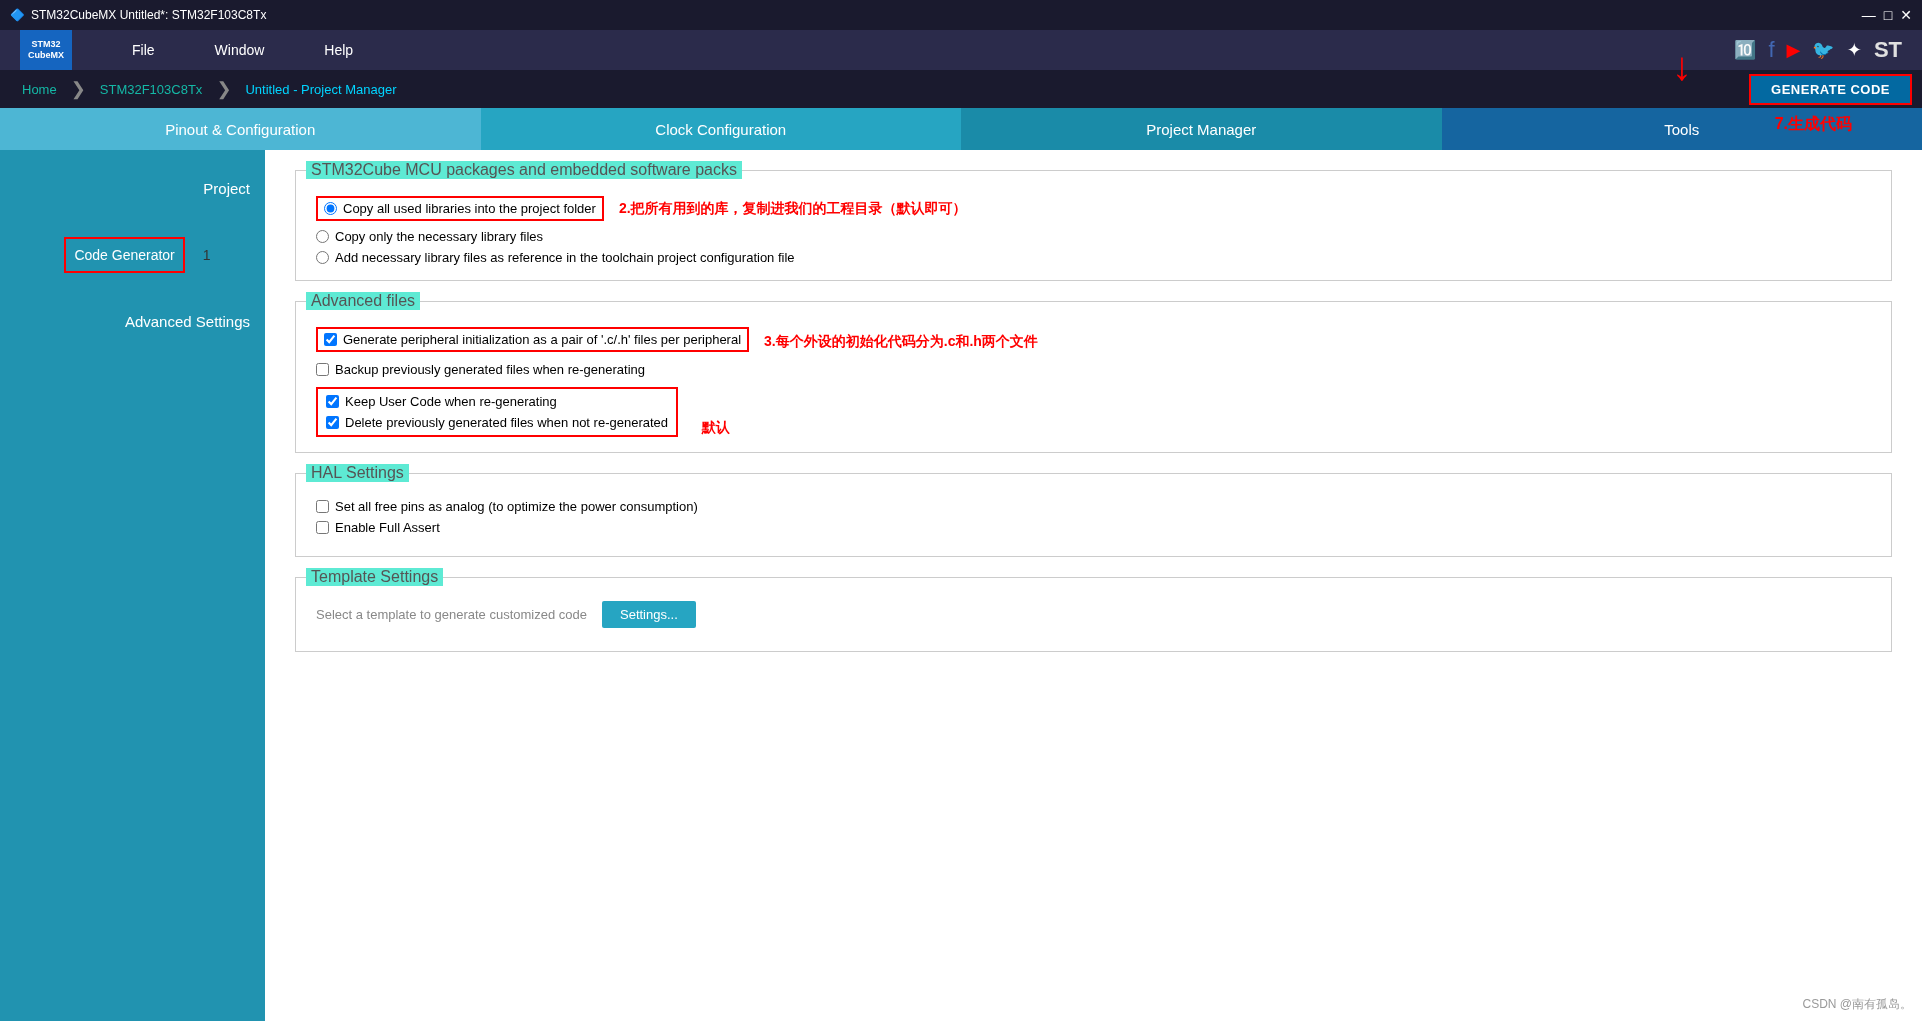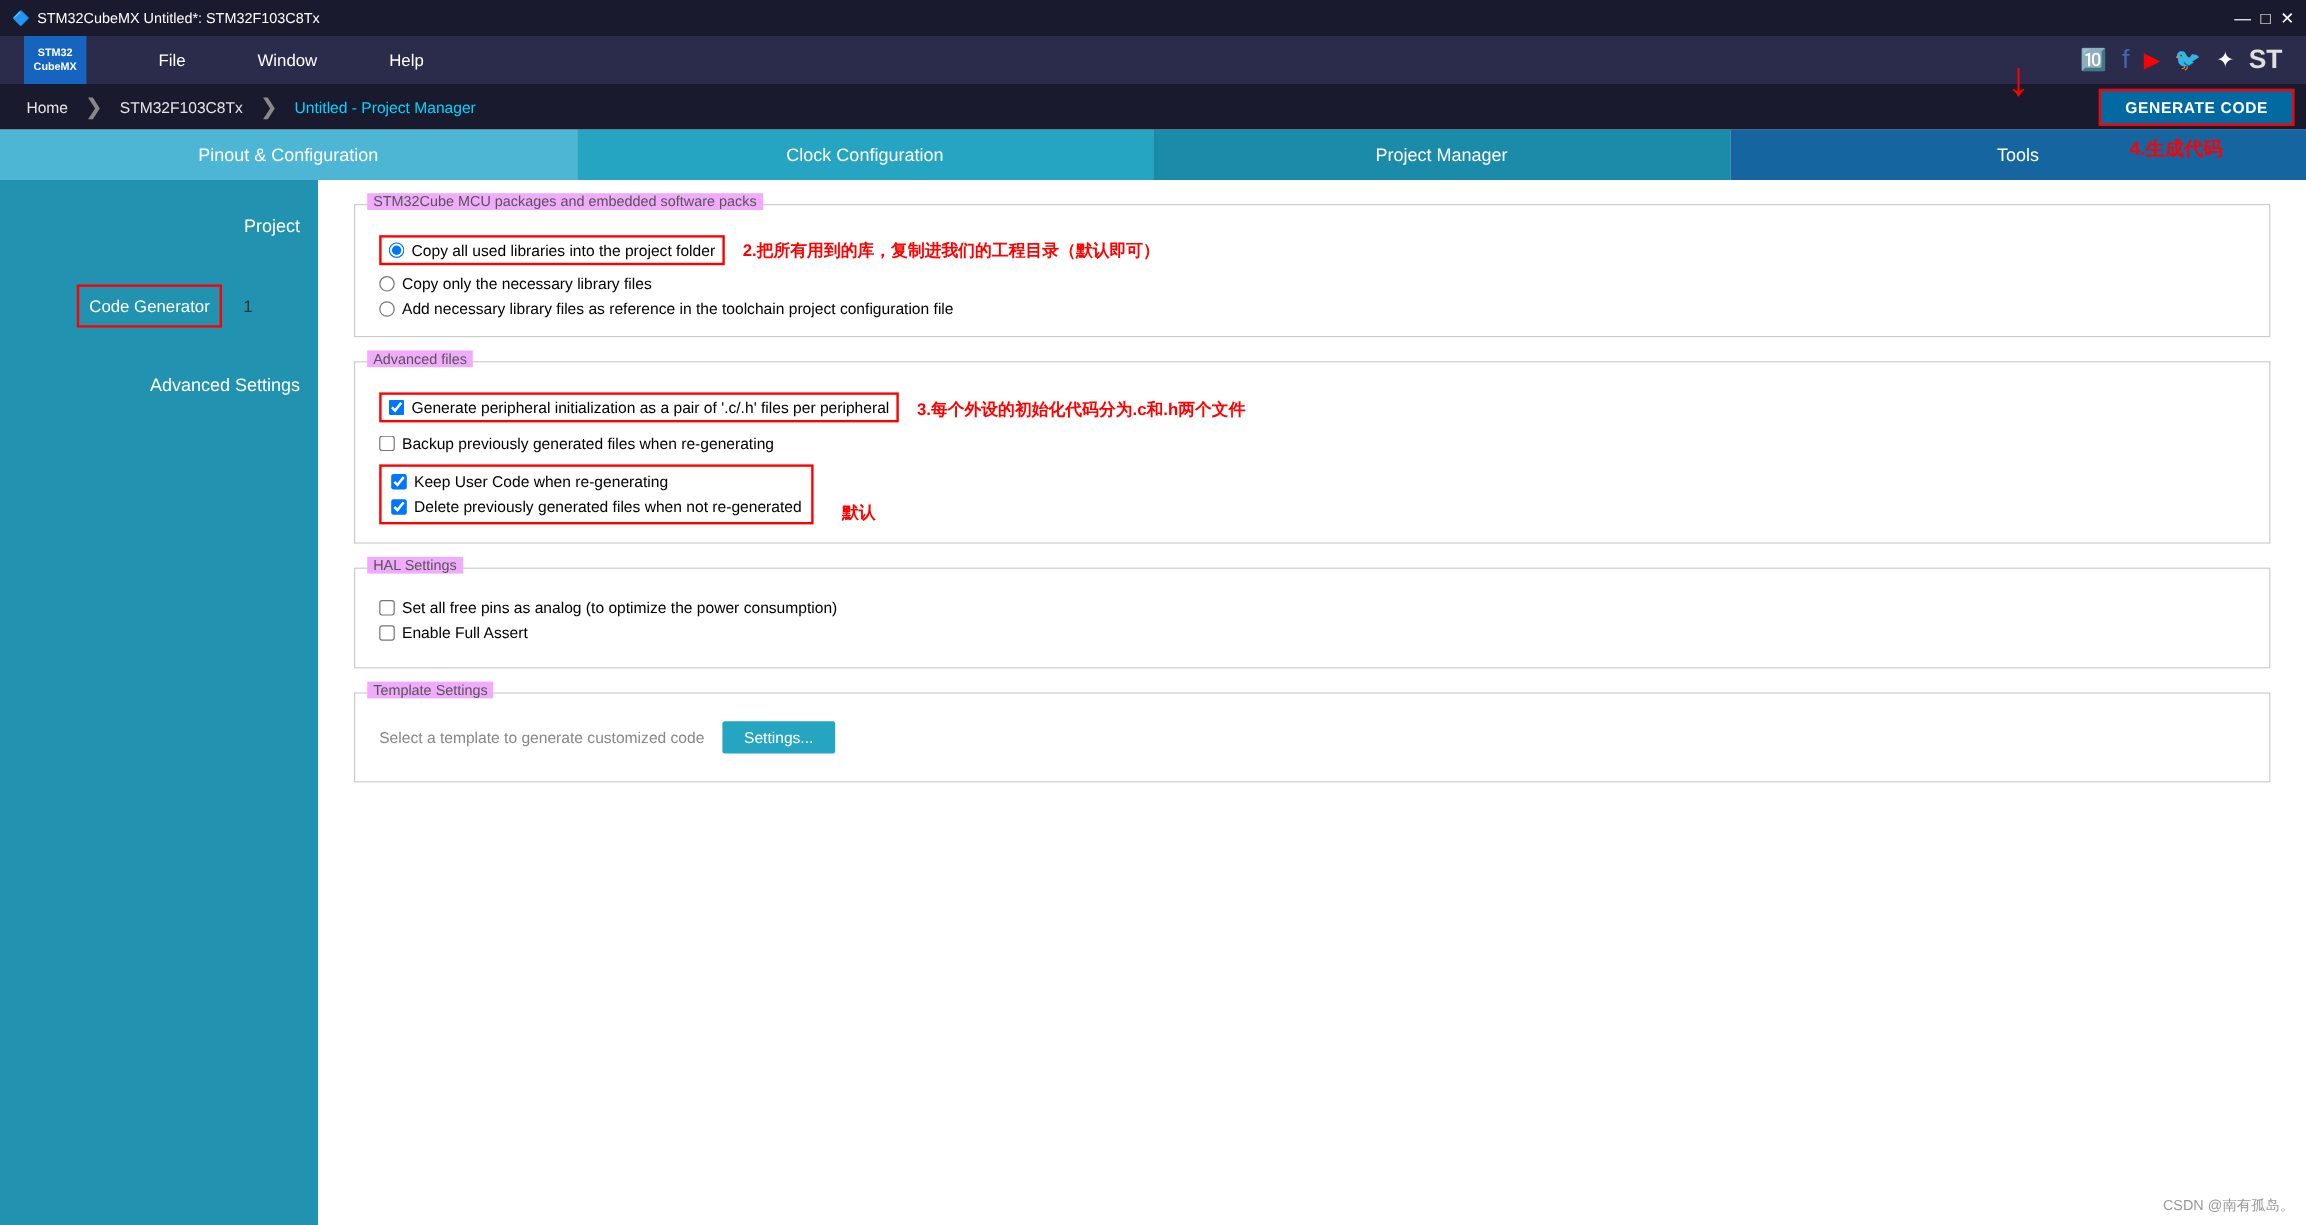--- a/index.html
+++ b/index.html
@@ -54,21 +54,21 @@
     
     .breadcrumb {
       background: #1a1a2e;
       height: 38px;
       display: flex;
       align-items: center;
       padding: 0 10px;
       gap: 0;
     }
     .breadcrumb-item {
-      color: #e5e5e5;
+      color: #14b8a6;
       font-size: 13px;
       padding: 0 12px;
       height: 38px;
       display: flex;
       align-items: center;
       cursor: pointer;
       position: relative;
     }
     .breadcrumb-item.active { color: #00d4ff; }
     .breadcrumb-arrow {
@@ -155,23 +155,23 @@
     .section {
       border: 1px solid #ccc;
       margin-bottom: 20px;
       position: relative;
       padding: 15px 20px;
     }
     .section-title {
       position: absolute;
       top: -10px;
       left: 10px;
-      background: #f0abfc;
+      background: #5eead4;
       padding: 0 5px;
-      font-size: 12px;
+      font-size: 16px;
       color: #555;
     }
     .section-content { margin-top: 10px; }
     .radio-item { display: flex; align-items: center; gap: 6px; font-size: 13px; }
     .radio-item input[type="radio"] { margin: 0; }
     .checkbox-item { display: flex; align-items: center; gap: 6px; font-size: 13px; margin-bottom: 6px; }
     .checkbox-item input[type="checkbox"] { margin: 0; }
 
     .highlighted-radio {
       border: 2px solid #ff0000;
@@ -284,21 +284,21 @@
 
 <div class="breadcrumb">
   <span class="breadcrumb-item">Home</span>
   <span class="breadcrumb-arrow">❯</span>
   <span class="breadcrumb-item">STM32F103C8Tx</span>
   <span class="breadcrumb-arrow">❯</span>
   <span class="breadcrumb-item active">Untitled - Project Manager</span>
   <div style="margin-left: auto; position: relative;" class="generate-code-area">
     <div class="red-arrow">↓</div>
     <button class="generate-btn">GENERATE CODE</button>
-    <div class="step4-label">4.生成代码</div>
+    <div class="step4-label">7.生成代码</div>
   </div>
 </div>
 
 <div class="main-tabs">
   <div class="main-tab pinout">Pinout &amp; Configuration</div>
   <div class="main-tab clock">Clock Configuration</div>
   <div class="main-tab project-mgr">Project Manager</div>
   <div class="main-tab tools">Tools</div>
 </div>
 

